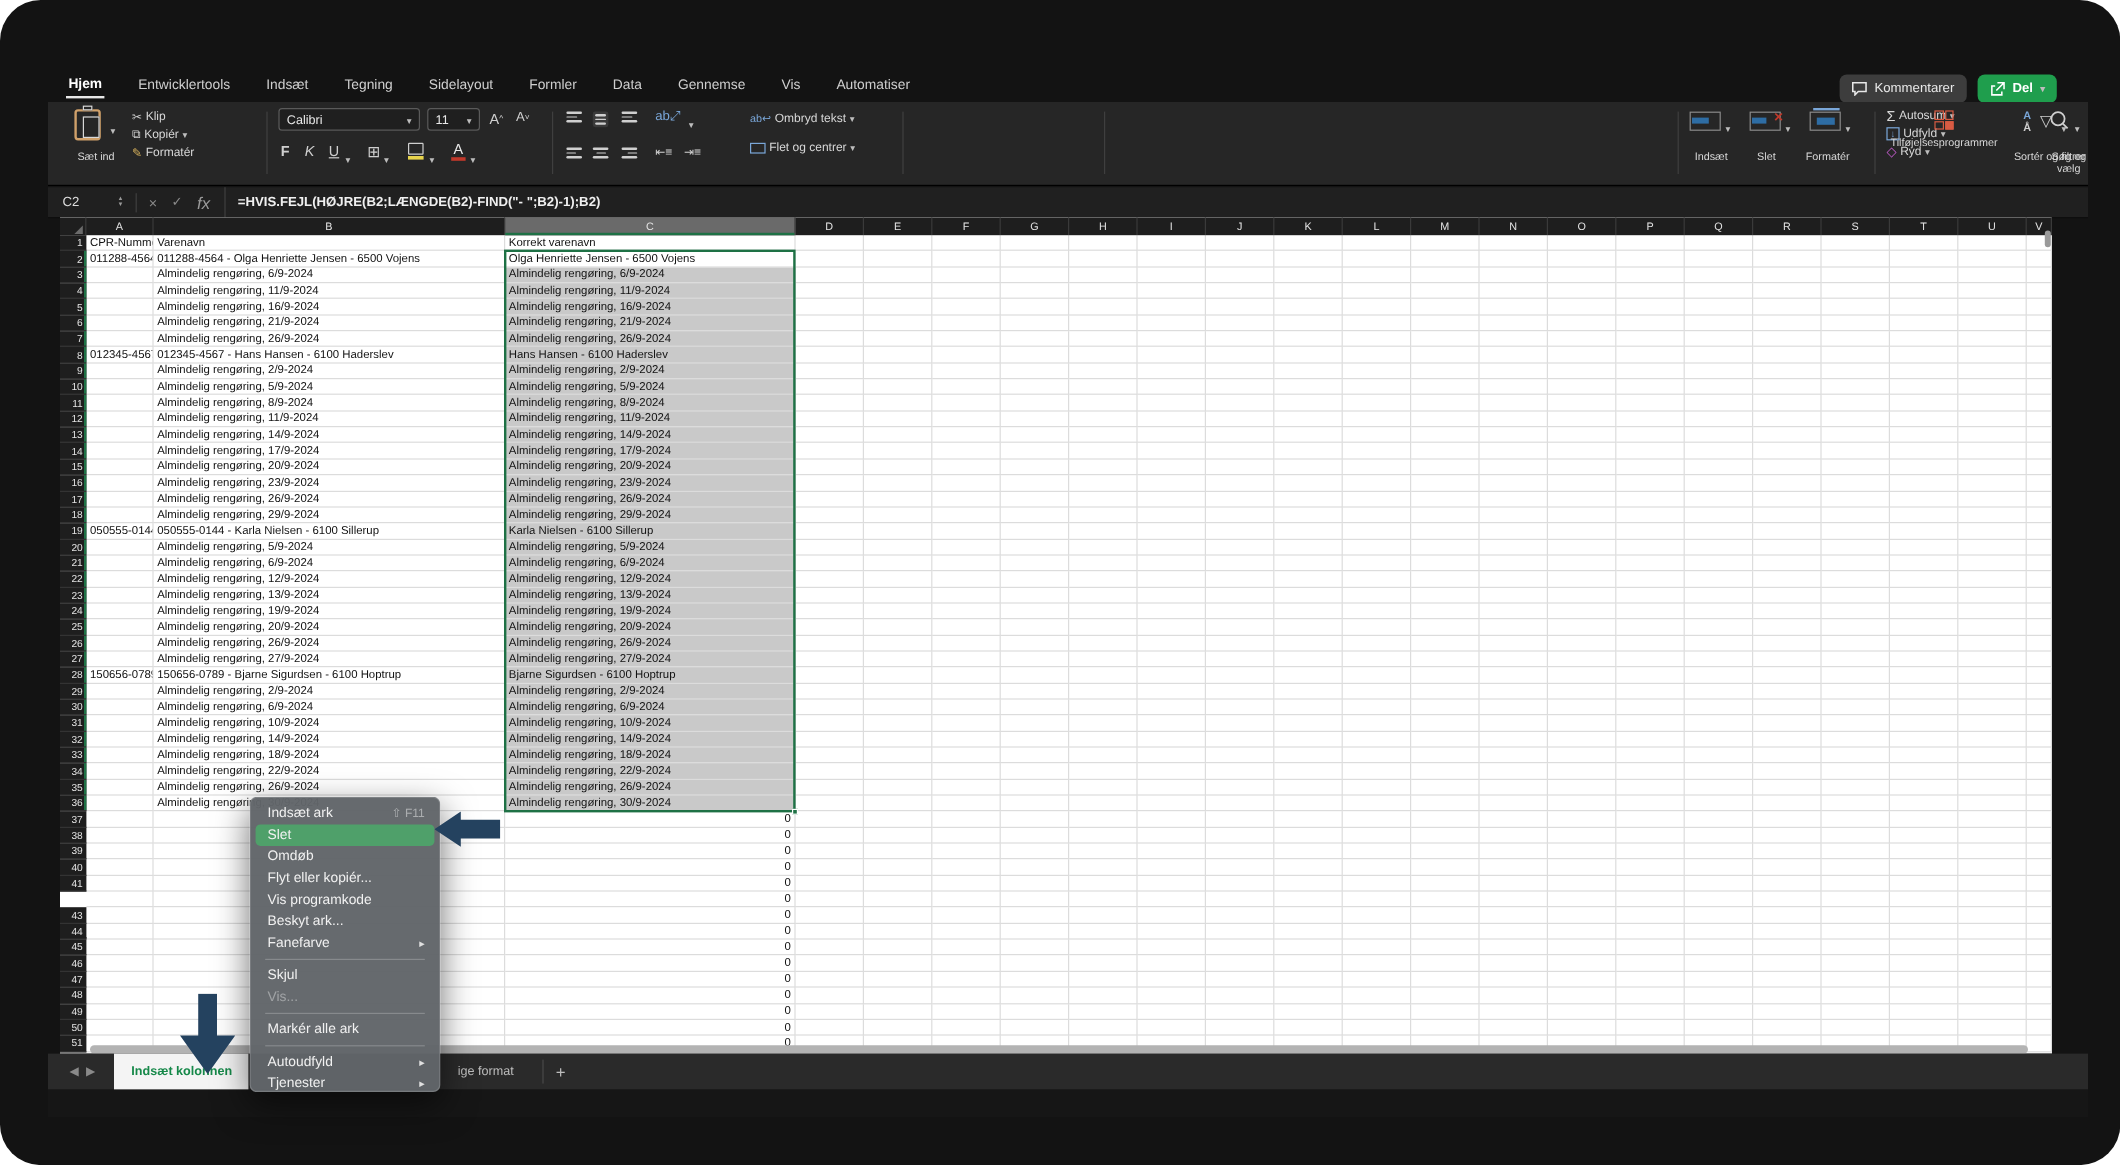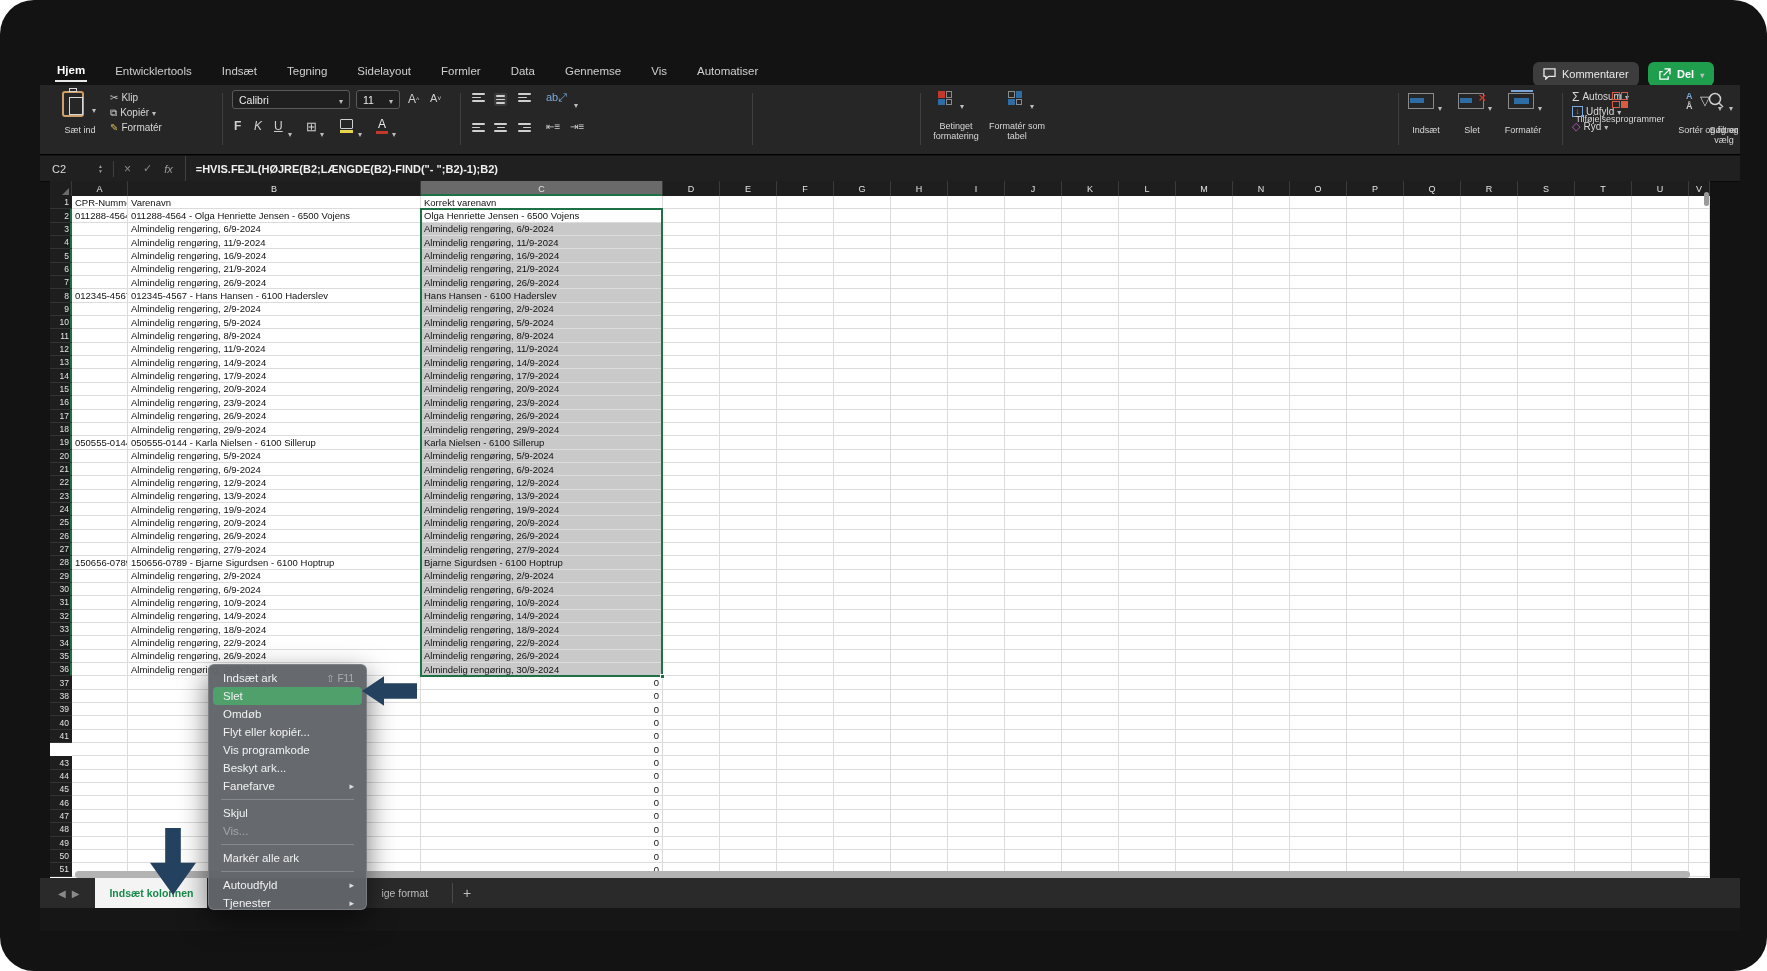--- a/index.html
+++ b/index.html
@@ -177,46 +177,36 @@
         </span>
       <span class="bars" style="position:absolute;left:48px;top:38px;">
           <i></i>
           <i style="width:8px;align-self:flex-end;"></i>
           <i></i>
         </span>
       <span class="ibox" style="position:absolute;left:76px;top:36px;font-size:10px;">⇤≡</span>
       <span class="ibox" style="position:absolute;left:100px;top:36px;font-size:10px;">⇥≡</span>
     </div>
 
+    <div class="rgroup" style="left:585px;width:120px;padding-top:6px;">
+      <div class="btn" style="height:16px;">
+          <span style="color:#7aa7d9;font-size:9px;">ab↩</span>
+          <span>Ombryd tekst</span>
+          <span class="chev"></span>
+        </div>
+      <div class="btn" style="height:16px;margin-top:8px;">
+          <span style="width:13px;height:9px;border:1.5px solid #7aa7d9;display:inline-block;"></span>
+          <span>Flet og centrer</span>
+          <span class="chev"></span>
+        </div>
+    </div>
     <div class="vsep" style="left:712px;"></div>
 
     <div class="vsep" style="left:880px;"></div>
 
-    <div class="rgroup" style="left:890px;width:130px;">
-      <div style="position:absolute;left:8px;top:6px;">
-        <span class="mini-grid">
-            <i style="background:#c0392b;border-color:#c0392b;"></i>
-            <i></i>
-            <i style="background:#2e6da4;border-color:#2e6da4;"></i>
-            <i></i>
-          </span>
-      </div>
-      <span class="chev" style="position:absolute;left:30px;top:10px;"></span>
-      <div class="rlabel" style="position:absolute;left:-14px;top:36px;width:80px;">Betinget formatering</div>
-      <div style="position:absolute;left:78px;top:6px;">
-        <span class="mini-grid">
-            <i></i>
-            <i style="background:#2e6da4;border-color:#2e6da4;"></i>
-            <i style="background:#2e6da4;border-color:#2e6da4;"></i>
-            <i></i>
-          </span>
-      </div>
-      <span class="chev" style="position:absolute;left:100px;top:10px;"></span>
-      <div class="rlabel" style="position:absolute;left:52px;top:36px;width:70px;">Formatér som tabel</div>
-    </div>
 
     <div class="vsep" style="left:1358px;"></div>
 
     <div class="rgroup" style="left:1368px;width:150px;">
       <div style="position:absolute;left:0;top:8px;width:26px;height:16px;border:1.5px solid #8a8a8a;">
           <div style="position:absolute;left:1px;top:4px;width:14px;height:5px;background:#2e6da4;"></div>
         </div>
       <span class="chev" style="position:absolute;left:30px;top:12px;"></span>
       <div class="rlabel" style="position:absolute;left:-6px;top:40px;width:48px;">Indsæt</div>
       <div style="position:absolute;left:50px;top:8px;width:26px;height:16px;border:1.5px solid #8a8a8a;">
@@ -282,21 +272,21 @@
 
   <div class="fbar">
     <div style="width:58px;padding-left:12px;font-size:11px;">C2</div>
     <div style="display:flex;flex-direction:column;font-size:5px;color:#9a9a9a;line-height:5px;margin-right:10px;">
         <span>▲</span>
         <span>▼</span>
       </div>
     <div style="width:1px;height:16px;background:#3f3f3f;margin-right:10px;"></div>
     <span style="color:#8a8a8a;font-size:12px;margin-right:12px;">×</span>
     <span style="color:#8a8a8a;font-size:11px;margin-right:12px;">✓</span>
-    <span style="color:#9a9a9a;font-size:11px;font-style:italic;margin-right:12px;">fx</span>
+    <span style="color:#9a9a9a;font-size:14px;font-style:italic;margin-right:12px;">fx</span>
     <div style="width:1px;height:26px;background:#3f3f3f;margin-right:10px;"></div>
     <div style="font-size:11px;font-weight:bold;color:#f0f0f0;">=HVIS.FEJL(HØJRE(B2;LÆNGDE(B2)-FIND("- ";B2)-1);B2)</div>
   </div>
 
   <div class="grid">
     <div class="colhdr" id="colHdr">
         <div class="ch" style="width: 22px; flex: 0 0 22px;">
           <span style="position:absolute;right:2px;bottom:1px;width:0;height:0;border-left:7px solid transparent;border-bottom:7px solid #6b6b6b;"></span>
         </div>
         <div class="ch" style="flex: 0 0 56px;">A</div>

